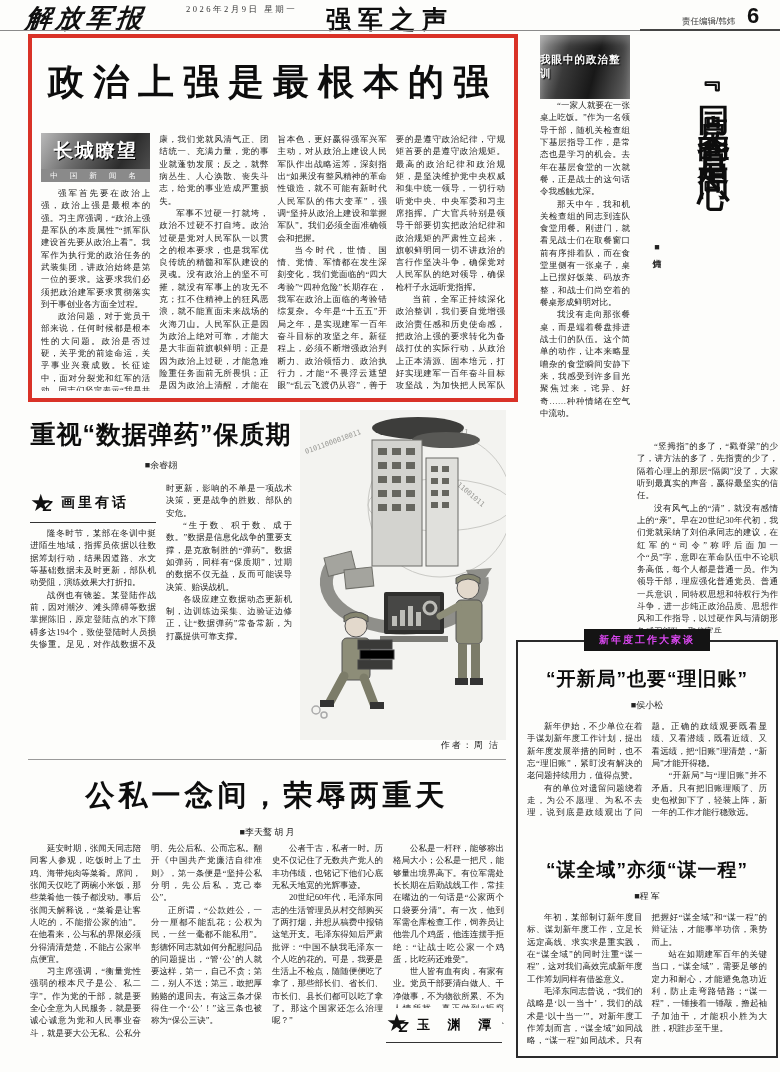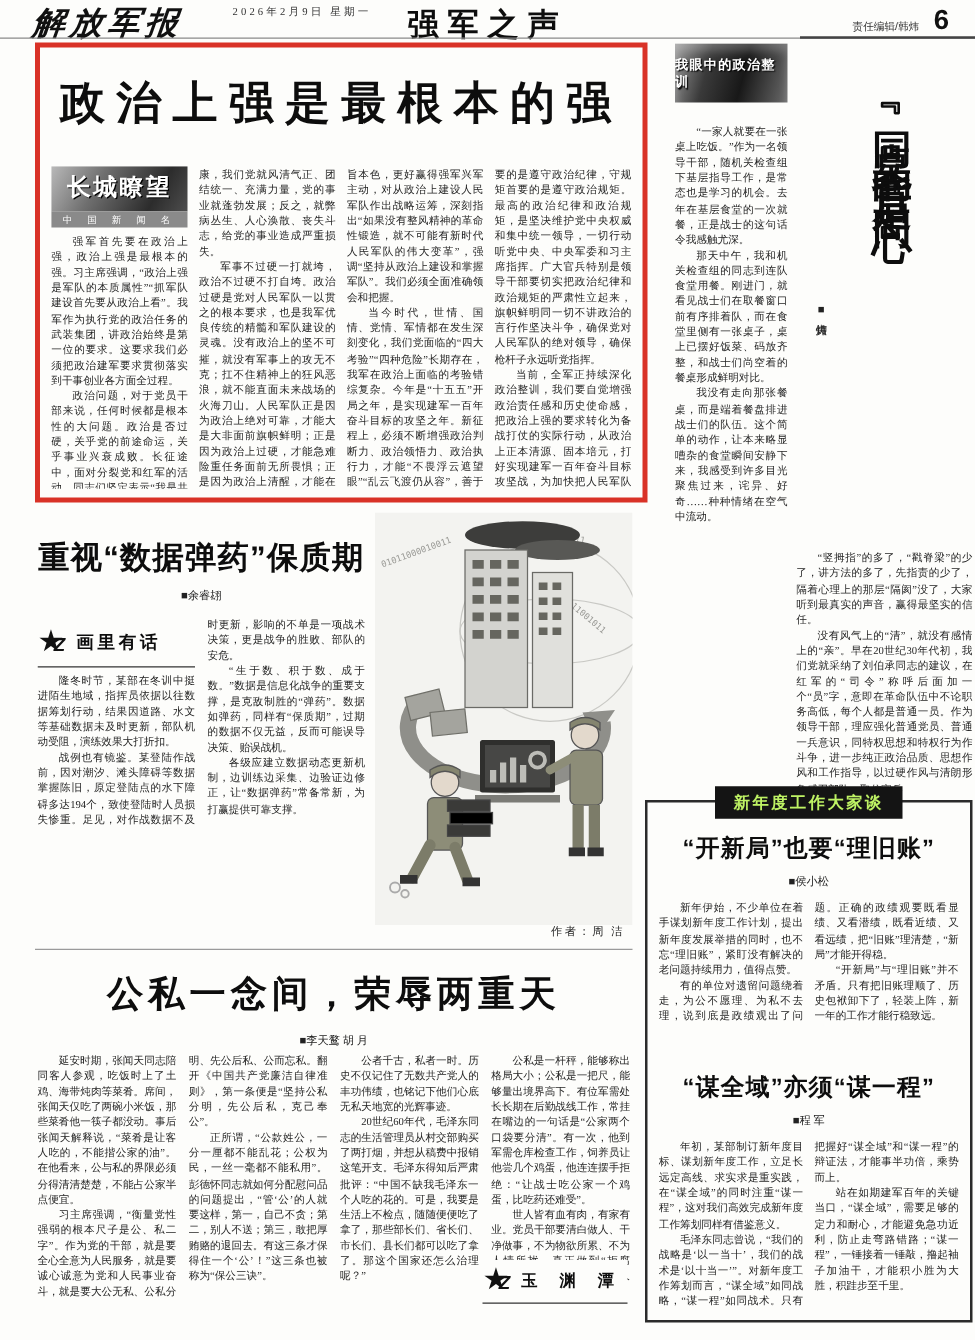--- a/index.html
+++ b/index.html
@@ -31,32 +31,32 @@
   .gcl{width:100%;height:50px;margin-bottom:4px;}
   .gcl-top{height:36px;background:linear-gradient(120deg,#b9b9b9 0%,#6f6f6f 35%,#2c2c2c 75%,#4e4e4e 100%);
            display:flex;align-items:center;justify-content:center;}
   .gcl-top span{font-family:"Liberation Sans",sans-serif;font-weight:bold;font-size:19px;color:#fff;
                 letter-spacing:2px;text-shadow:1px 1px 0 #000;}
   .gcl-bottom{height:13px;background:#8a8a8a;color:#fff;text-align:center;font-size:7.5px;
               letter-spacing:5px;line-height:13px;font-family:"Liberation Sans",sans-serif;}
   .attr{text-indent:0 !important;margin-top:2px !important;}
   
   .tz{left:540px;top:34px;width:238px;height:600px;}
-  .tz-photo{position:absolute;left:0;top:1px;width:90px;height:47px;
+  .tz-photo{position:absolute;left:0;top:1px;width:90px;height:64px;
             background:linear-gradient(105deg,#9b9b9b 0%,#3a3a3a 30%,#181818 60%,#6a6a6a 100%);
             display:flex;align-items:center;justify-content:center;box-shadow:inset 0 6px 8px rgba(255,255,255,.25);}
   .tz-photo span{color:#fff;font-family:"Liberation Sans",sans-serif;font-weight:bold;font-size:10.5px;
                  letter-spacing:1px;text-shadow:1px 1px 1px #000;}
   .tz-coltext{position:absolute;left:0;top:65px;width:90px;height:534px;overflow:hidden;}
   .tz-vbyline{position:absolute;left:110px;top:208px;writing-mode:vertical-rl;font-size:9px;color:#222;}
   .tz-vhead{position:absolute;left:152px;top:38px;height:420px;writing-mode:vertical-rl;
             font-family:"Liberation Sans",sans-serif;font-weight:bold;font-size:32px;letter-spacing:8px;color:#0d0d0d;}
   .tz-bottom{position:absolute;left:97px;top:406px;width:141px;height:193px;overflow:hidden;}
   
-  .da{left:28px;top:421px;width:266px;height:348px;}
+  .da{left:28px;top:410px;width:266px;height:348px;}
   .da h2{font-size:25px;font-weight:bold;letter-spacing:1px;text-align:center;margin-top:8px;}
   .da .byline{margin-top:8px;}
   .da-body{position:absolute;left:2px;right:2px;top:72px;bottom:4px;column-count:2;column-gap:10px;overflow:hidden;}
   .collabel{width:100%;height:40px;margin-bottom:4px;border-bottom:1px solid #333;
             display:flex;align-items:center;gap:5px;}
   .starlogo{position:relative;width:26px;height:26px;flex:none;}
   .starlogo .s{position:absolute;left:0;top:-3px;font-size:24px;color:#111;}
   .starlogo .z{position:absolute;left:13px;top:6px;font-family:"Liberation Sans",sans-serif;
                font-weight:bold;font-style:italic;font-size:15px;color:#111;}
   .collabel b{font-family:"Liberation Sans",sans-serif;font-size:14px;letter-spacing:3px;color:#0d0d0d;}
@@ -68,22 +68,22 @@
   
   .gs{left:28px;top:764px;width:478px;height:296px;}
   .gs h2{margin-top:12px;text-align:center;font-size:29px;font-weight:bold;letter-spacing:4px;}
   .gs .byline{margin-top:10px;}
   .gs-body{position:absolute;left:2px;right:2px;top:78px;bottom:4px;column-count:4;column-gap:10px;overflow:hidden;}
   .yyt{position:absolute;right:4px;top:244px;width:116px;height:34px;background:#fdfdfb;
        border-bottom:1px solid #333;display:flex;align-items:center;gap:5px;}
   .yyt b{font-family:"Liberation Sans",sans-serif;font-size:13px;letter-spacing:7px;color:#0d0d0d;}
   
   .talks{left:516px;top:640px;width:262px;height:418px;border:2px solid #2b2b2b;box-sizing:border-box;background:#fdfdfb;}
-  .talks-tab{position:absolute;left:50%;top:-13px;transform:translateX(-50%);background:#141414;color:#bef264;
-             font-family:"Liberation Sans",sans-serif;font-weight:bold;font-size:13px;letter-spacing:2px;
+  .talks-tab{position:absolute;left:50%;top:-13px;transform:translateX(-50%);background:#141414;color:#d946ef;
+             font-family:"Liberation Sans",sans-serif;font-weight:bold;font-size:10px;letter-spacing:2px;
              padding:4px 15px;white-space:nowrap;}
   .talks h3{text-align:center;font-size:19px;font-weight:bold;letter-spacing:1px;}
   .t-art1 h3{margin-top:24px;}
   .t-art2 h3{margin-top:4px;}
   .talks .byline{margin-top:7px;}
   .t-body{margin:8px 9px 0 9px;column-count:2;column-gap:9px;height:133px;overflow:hidden;}
   .t-body2{height:140px;}
 </style>
 </head>
 <body>

